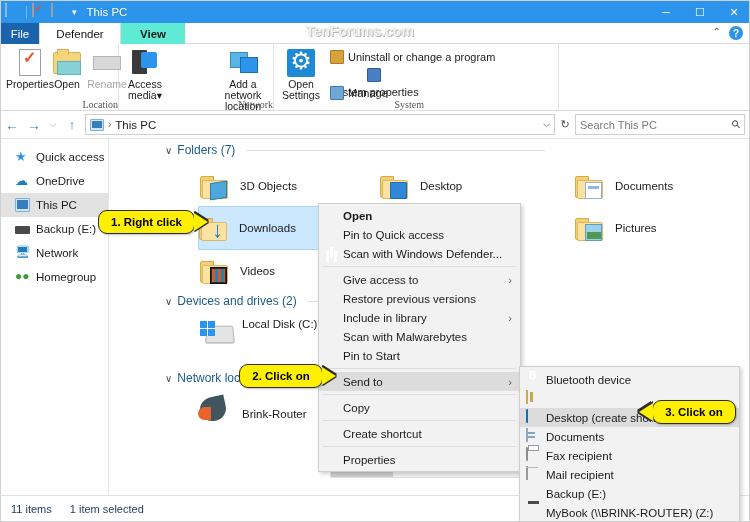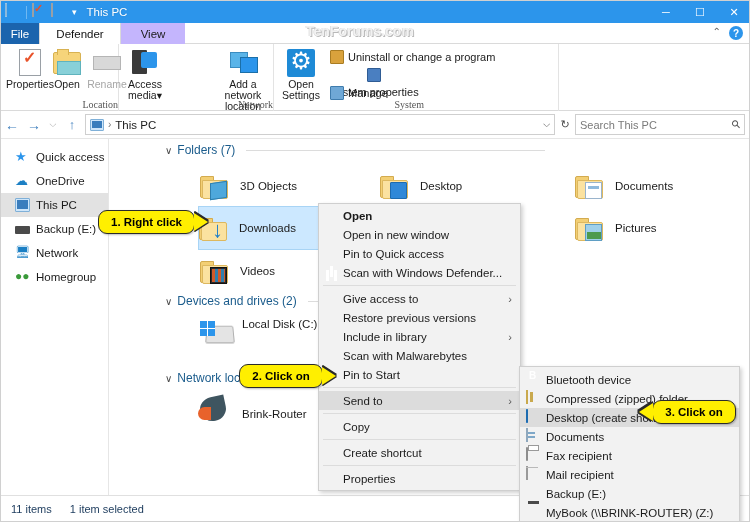--- a/index.html
+++ b/index.html
@@ -72,21 +72,21 @@
     justify-content:center; font-size:11.5px; color:#1b1b1b;
   }
   .tab.file {
     left:0; width:38px; background:#1b64ad; color:#ffffff;
   }
   .tab.computer {
     left:38px; width:82px; background:#ffffff; color:#111;
     border-left:1px solid #dadada; border-right:1px solid #dadada;
     border-bottom:1px solid #ffffff; top:0; height:22px;
   }
-  .tab.view { left:120px; width:64px; background:#c4b5fd; }
+  .tab.view { left:120px; width:64px; background:#5eead4;font-weight:bold; }
   .ribbon-collapse {
     position:absolute; right:30px; top:3px; color:#5a5a5a; font-size:10px;
   }
   .ribbon-help {
     position:absolute; right:8px; top:3px; width:14px; height:14px;
     border-radius:50%; background:#2c95eb; color:#fff; font-size:10px;
     display:flex; align-items:center; justify-content:center; font-weight:bold;
   }
 
   
@@ -624,24 +624,20 @@
     </div>
   </div>
 
   <div class="ctxmenu">
     <div class="ctx-item bold">
       <span class="ctx-ico"></span>
       <span class="ctx-label">Open</span>
     </div>
     <div class="ctx-item">
       <span class="ctx-ico"></span>
-      <span class="ctx-label">Open in new window</span>
-    </div>
-    <div class="ctx-item">
-      <span class="ctx-ico"></span>
       <span class="ctx-label">Pin to Quick access</span>
     </div>
     <div class="ctx-item">
       <span class="ctx-ico"><span class="ci-defender"></span></span>
       <span class="ctx-label">Scan with Windows Defender...</span>
     </div>
     <div class="ctx-sep"></div>
     <div class="ctx-item">
       <span class="ctx-ico"></span>
       <span class="ctx-label">Give access to</span>
@@ -687,21 +683,20 @@
     </div>
   </div>
 
   <div class="submenu">
     <div class="sm-item">
       <span class="sm-ico"><span class="si-bt"></span></span>
       <span>Bluetooth device</span>
     </div>
     <div class="sm-item">
       <span class="sm-ico"><span class="si-zip"></span></span>
-      <span>Compressed (zipped) folder</span>
     </div>
     <div class="sm-item hl">
       <span class="sm-ico"><span class="si-desktop"></span></span>
       <span>Desktop (create shortcut)</span>
     </div>
     <div class="sm-item">
       <span class="sm-ico"><span class="si-docs"></span></span>
       <span>Documents</span>
     </div>
     <div class="sm-item">

